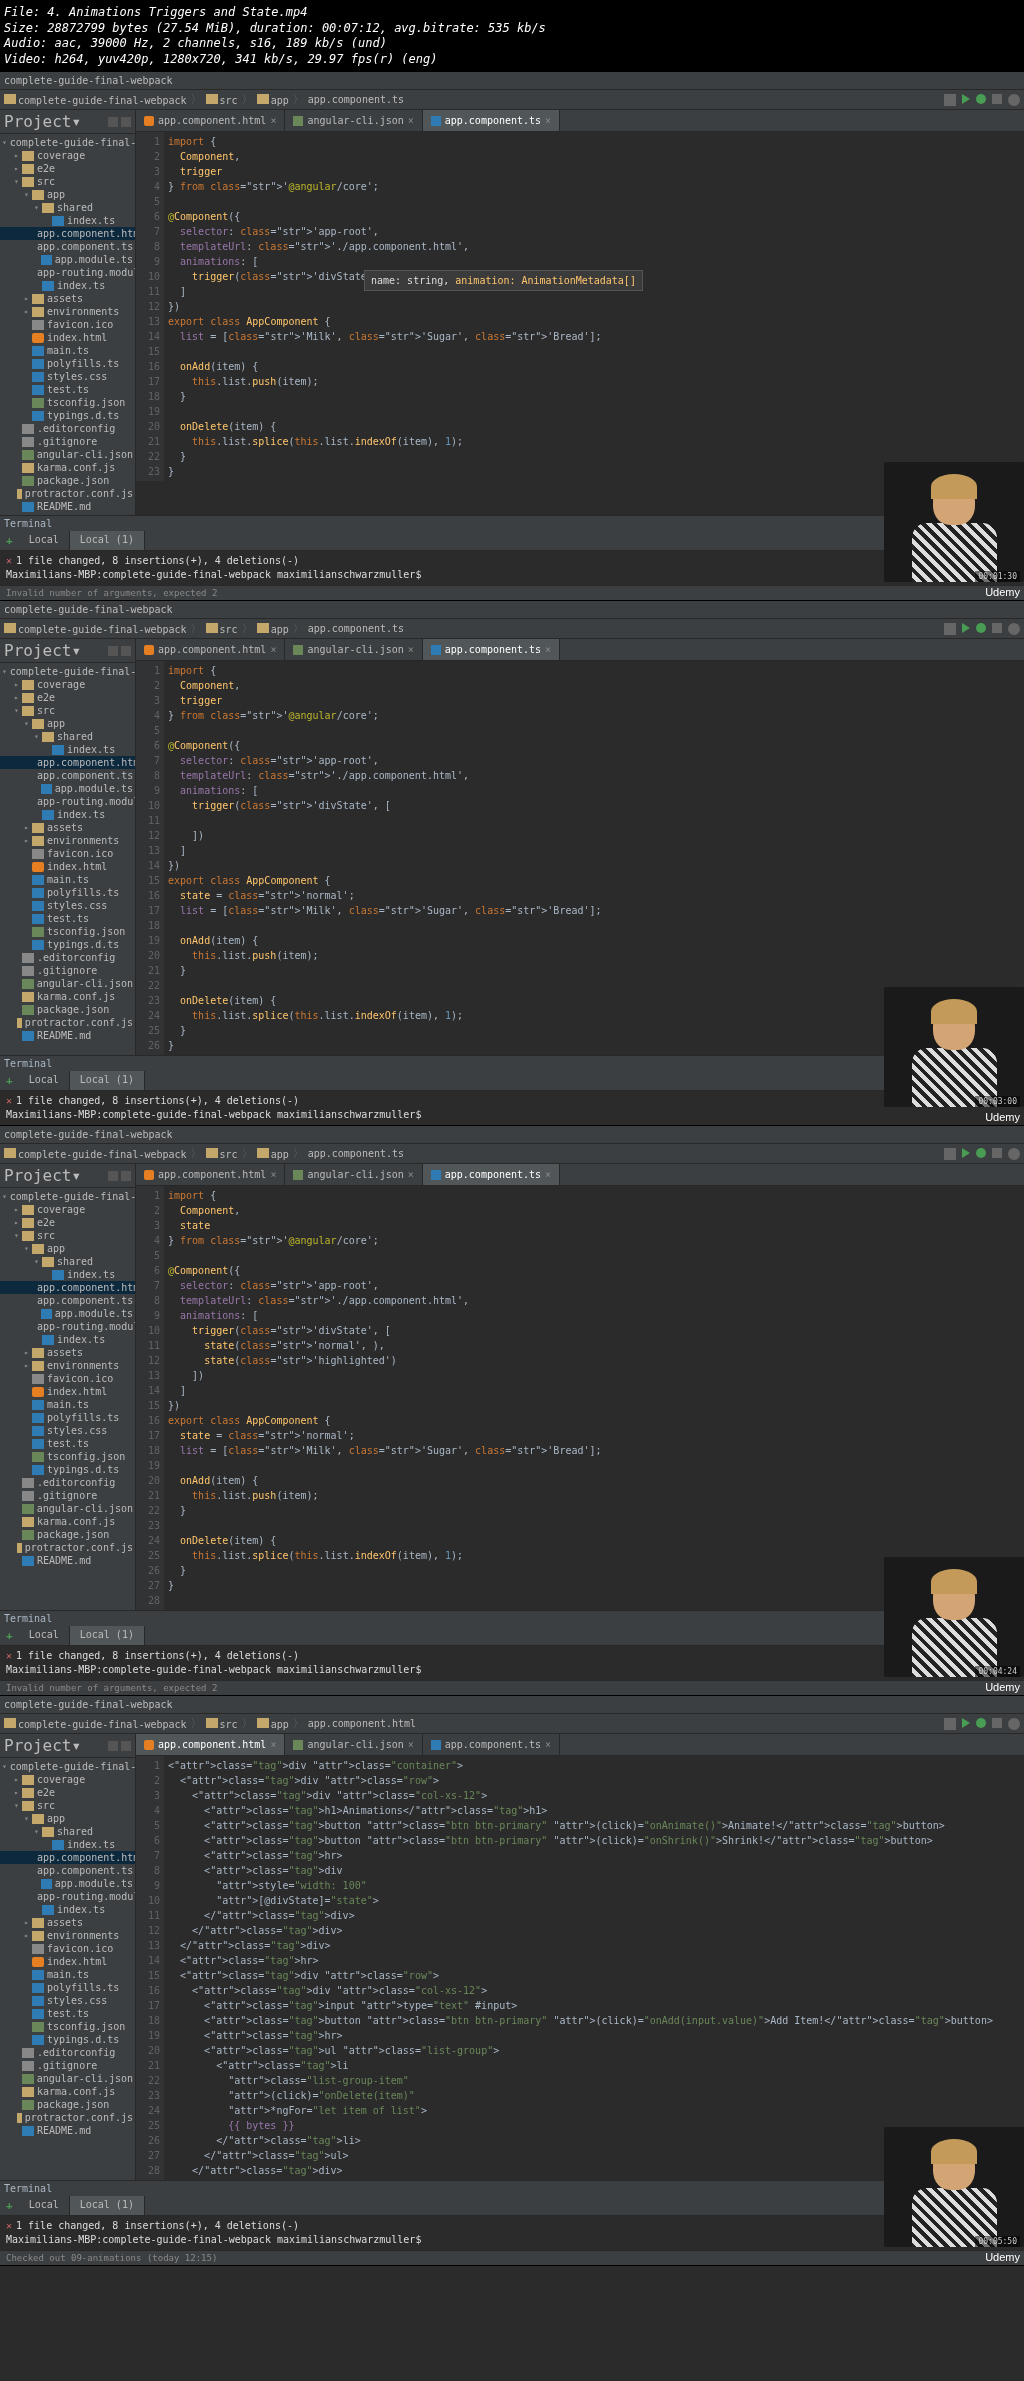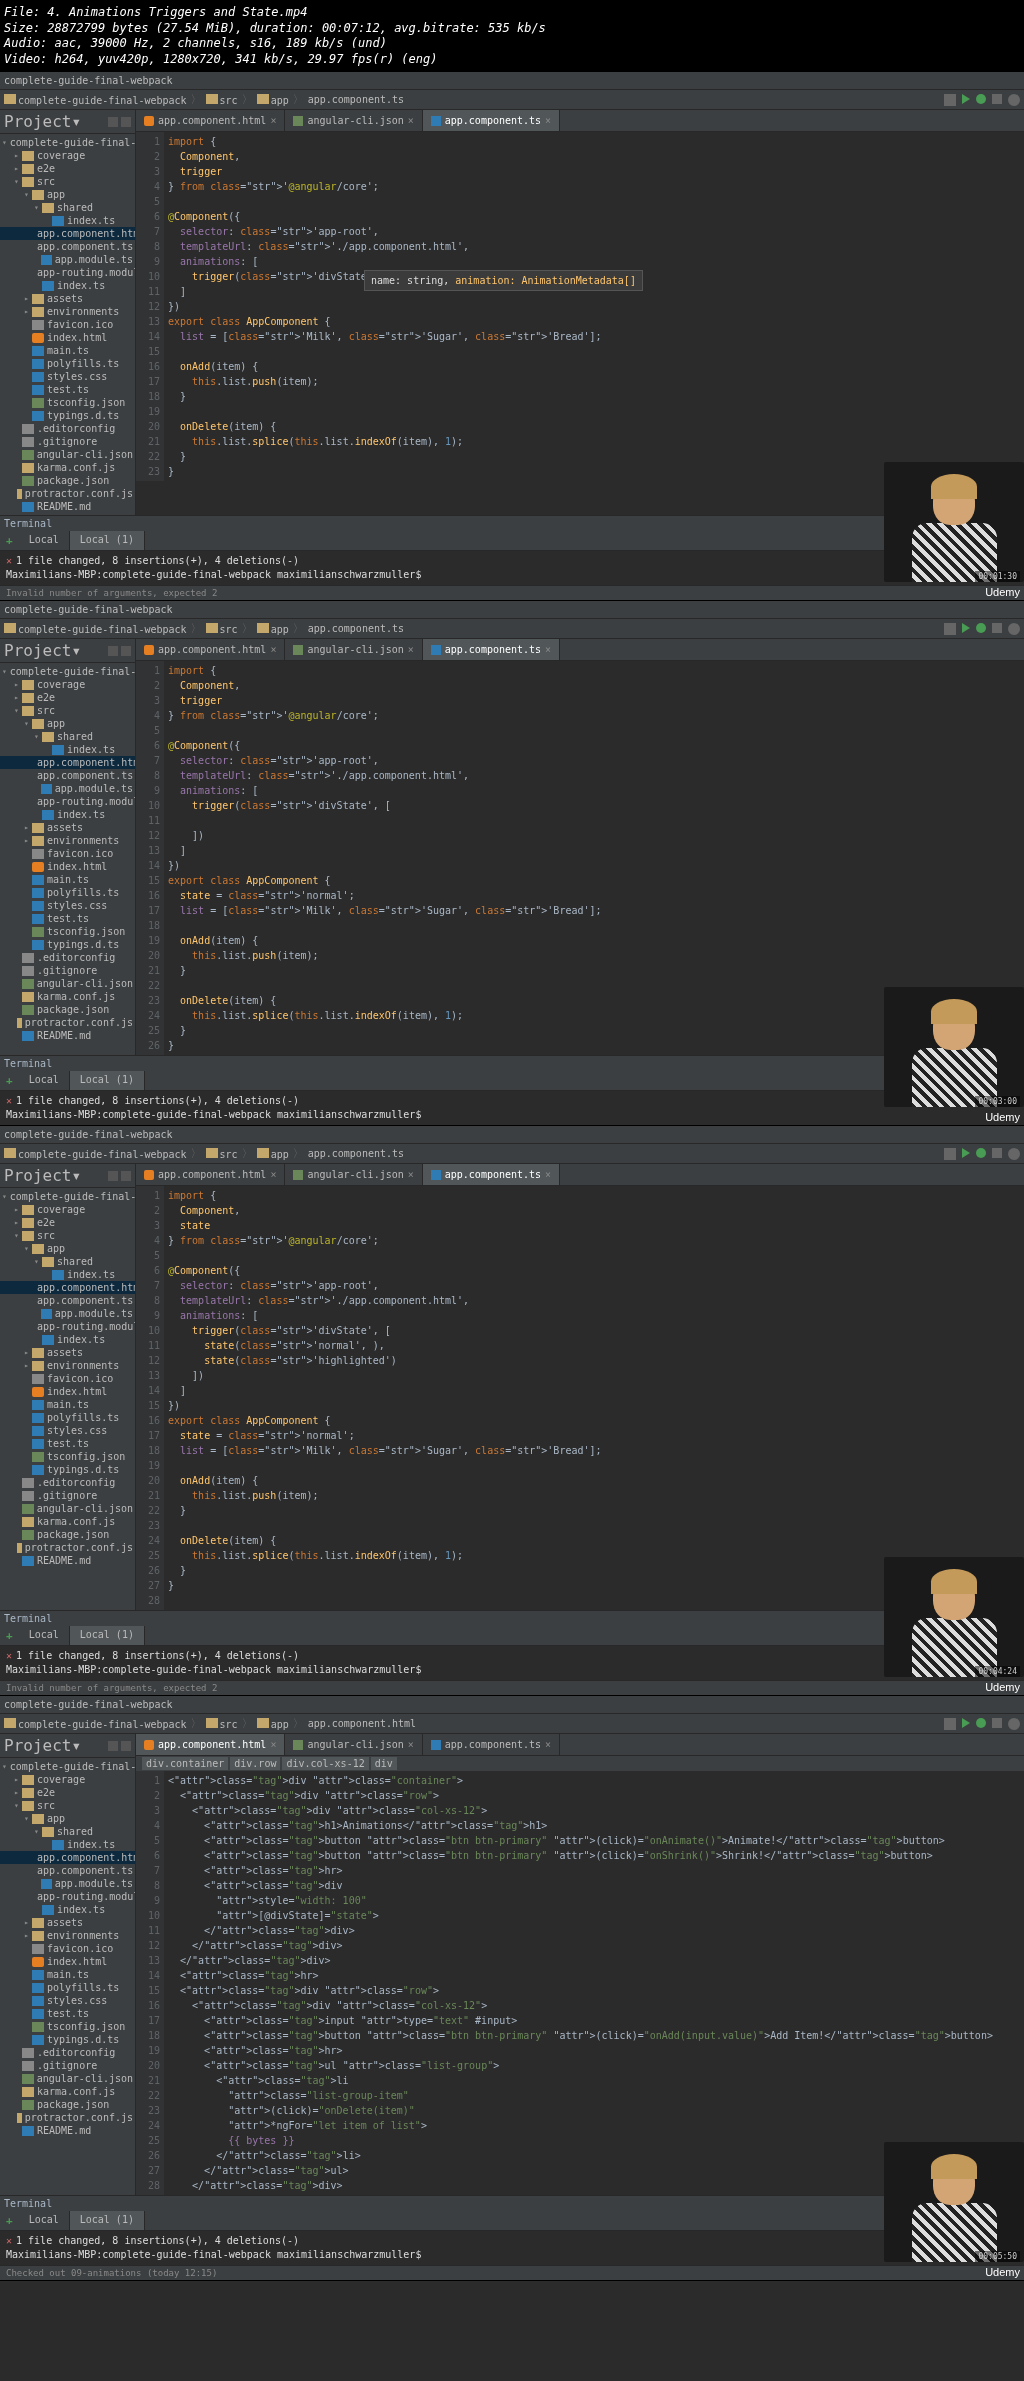--- a/index.html
+++ b/index.html
@@ -1117,21 +1117,20 @@
               <span class="tab-icon json-file"></span>
               <span>angular-cli.json</span>
               <span class="tab-close">×</span>
             </div>
             <div class="tab">
               <span class="tab-icon ts-file"></span>
               <span>app.component.ts</span>
               <span class="tab-close">×</span>
             </div>
           </div>
-          <div class="breadcrumb-path"><span class="bc-chip">div.container</span><span class="bc-chip">div.row</span><span class="bc-chip">div.col-xs-12</span><span class="bc-chip">div</span></div>
           <div class="code">
             <div class="gutter">
               <div>1</div>
               <div>2</div>
               <div>3</div>
               <div>4</div>
               <div>5</div>
               <div>6</div>
               <div>7</div>
               <div>8</div>

